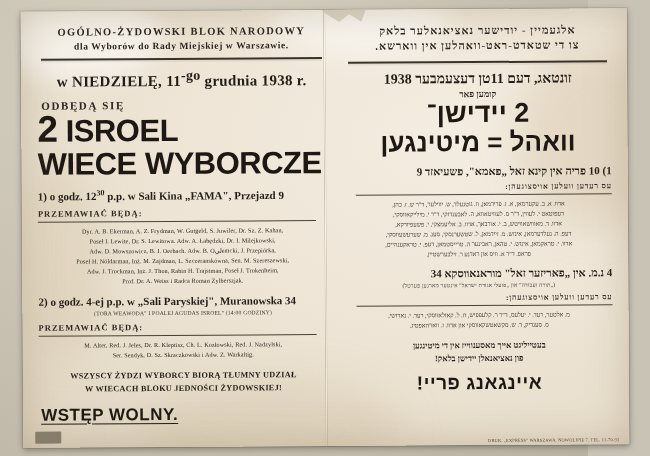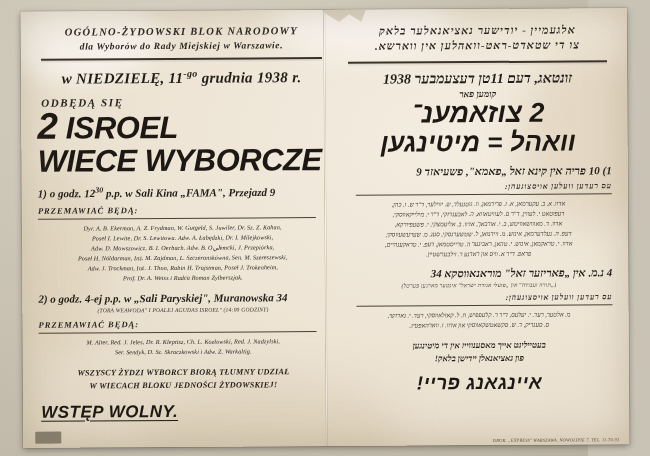--- a/index.html
+++ b/index.html
@@ -6,21 +6,20 @@
   body{
     width:650px;height:456px;
     background:#c9c3b6;
     font-family:"Liberation Sans", sans-serif;
     overflow:hidden;
   }
   .frame{
     position:relative;width:588px;height:456px;
     background:
       radial-gradient(ellipse at 30% 20%, #d8d2c4 0%, #c6bfb0 60%, #b9b2a2 100%);
-    font-style: italic;
   }
   
   .poster{
     position:absolute;
     left:22px; top:10px; width:606px; height:436px;
     background:
       radial-gradient(ellipse at 70% 30%, #f3ece0 0%, #eee5d6 45%, #e7ddcb 75%, #ddd2bd 100%);
     box-shadow:0 2px 6px rgba(0,0,0,.35), 0 0 0 1px rgba(120,105,80,.25);
     transform:rotate(-0.35deg);
     overflow:hidden;
@@ -68,21 +67,21 @@
   }
   .rule{
     height:2px;background:#3a3229;margin:7px 4px 8px 4px;
     box-shadow:0 2px 0 rgba(0,0,0,.06);
   }
   .l-date{
     font-family:"Liberation Serif", serif;
     text-align:center;font-weight:bold;font-size:15px;color:#231d18;
     letter-spacing:.3px;
   }
-  .l-date .sup{font-size:10px;vertical-align:super;}
+  .l-date .sup{font-size:14px;vertical-align:super;}
   .l-sub{
     font-family:"Liberation Serif", serif;
     font-weight:bold;font-size:11px;letter-spacing:1.6px;color:#2b2520;
     margin-top:9px;padding-left:4px;
   }
   .l-big{
     font-family:"Liberation Sans", sans-serif;
     font-weight:bold;font-size:31px;line-height:.95;color:#1d1813;
     letter-spacing:-0.5px;
   }
@@ -244,21 +243,21 @@
         <div class="y-head1">אלגעמיין - יודישער נאציאנאלער בלאק</div>
         <div class="y-head1">צו די שטאדט-ראט-וואהלען אין ווארשא.</div>
         <div class="rule"></div>
 
         <div class="y-date">זונטאג, דעם 11טן דעצעמבער 1938</div>
 
         <div class="y-small-left">קומען פאר</div>
 
         <div class="y-big">
           <span>2</span>
-          <span>צוזאמענ־</span>
+          <span>יידישן־</span>
         </div>
         <div class="y-big2">וואהל = מיטינגען</div>
 
         <div class="y-item">1) 10 פריה אין קינא זאל „פאמא", פשעיאזד 9</div>
 
         <div class="y-speak">עס רעדען וועלען אויסצוגעהן:</div>
         <div class="thin-rule"></div>
         <div class="y-names">
           <div>אדוו. א. ב. עקערמאן, א. ז. פרידמאן, וו. גוטגעלד, ש. יווילער, ד"ר ש. ז. כהן,</div>
           <div>דעפוטאט י. לעווין, ד"ר ס. לעוויטאווא, ה. לאבענדזקי, ד"ר י. מילייקאווסקי,</div>

